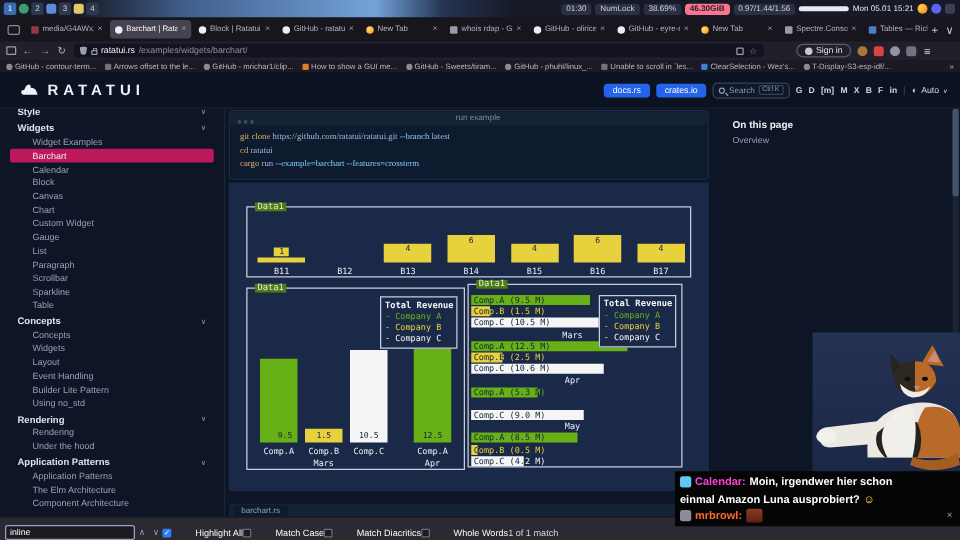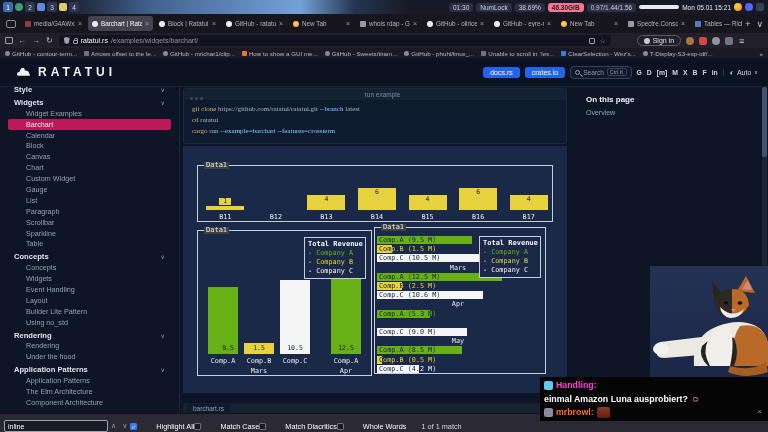--- a/index.html
+++ b/index.html
@@ -102,21 +102,21 @@
 .dots span{width:3px;height:3px;border-radius:50%;background:#3c4a5e;display:inline-block;margin-right:2px}
 .codetitle{flex:1;text-align:center;color:#7e8aa0;font-size:6.5px}
 #code-body{padding:4px 8px 6px;font-family:Liberation Serif, serif;font-size:7px;line-height:11px;white-space:pre}
 .c-cmd{color:#e0af68}.c-flag{color:#7dcfff}.c-arg{color:#a8b3cf}
 
 #terminal{position:absolute;left:3px;top:59px;width:384px;height:247px;background:#1b2949;font-family:"DejaVu Sans Mono",monospace;color:#e8ecf4}
 .chartbox{position:absolute;border:1px solid #c7cedb}
 #chart1{left:14px;top:19px;width:356px;height:57px}
 #chart2{left:14px;top:84px;width:175px;height:146px}
 #chart3{left:191px;top:81px;width:172px;height:147px}
-.ctitle{position:absolute;top:-4px;left:6px;background:#404040;padding:0 2px;font-size:7px;line-height:7px}
+.ctitle{position:absolute;top:-4px;left:6px;background:#4d7c0f;padding:0 2px;font-size:7px;line-height:7px}
 .vbar,.vval,.vlab,.vmonth{position:absolute}
 .vval{font-size:6.5px;color:#15223d;text-align:center;line-height:7px}
 .vlab{font-size:6.8px;text-align:center;color:#e8ecf4;line-height:8px;white-space:nowrap}
 .vmonth{font-size:6.8px;color:#e8ecf4;text-align:center;width:50px;line-height:8px}
 .legend{position:absolute;border:1px solid #c7cedb;background:#1b2949;padding:2px 3px;z-index:3}
 .ltitle{font-size:7px;font-weight:bold;color:#f4f6fa;line-height:9px;white-space:nowrap}
 .lrow{font-size:6.8px;line-height:9px;white-space:nowrap}
 .hrow{position:absolute;left:2px;width:166px;height:9px}
 .hbar{height:8px}
 .hunder{position:absolute;left:2px;top:0;font-size:6.8px;line-height:8px;white-space:nowrap}
@@ -146,21 +146,21 @@
 #chclose{position:absolute;right:6px;bottom:5px;color:#9a9aa4;font-size:8px;font-weight:normal}
 .smiley{color:#ffd94d}
 
 
 #findbar{position:absolute;left:0;top:413px;width:768px;height:25px;background:#2b2a33;border-top:1px solid #141318;display:flex;align-items:center;font-size:7.3px;color:#fbfbfe;z-index:5}
 #findinput{width:104px;height:12px;margin-left:4px;background:#1c1b22;border:1px solid #9aa3c0;border-radius:2px;color:#fbfbfe;font-size:7px;padding:0 3px;font-family:"Liberation Sans",sans-serif}
 .fnav{color:#9d9ca6;margin:0 3px;font-size:7px}
 .fopt{display:flex;align-items:center;gap:19px;}
 .fcb{width:7px;height:7px;border:1px solid #6d6c78;border-radius:1px;background:#1c1b22;font-size:6px;line-height:7px;text-align:center;color:#fff}
 .fcb.checked{background:#2f7df6;border-color:#2f7df6}
-#fcount{margin-left:15px;color:#d6d5dd}
+#fcount{margin-left:0;color:#d6d5dd}
 </style>
 </head>
 <body>
 
 <div id="screen">
 
   <div id="sysbar">
     <div id="workspaces">
         <span class="ws active">1</span>
         <span class="wsicon globe-icon"></span>
@@ -391,24 +391,24 @@
           <span>Concepts</span>
           <span class="chev">∨</span>
         </div>
         <div class="srow sitem">
           <span>Concepts</span>
         </div>
         <div class="srow sitem">
           <span>Widgets</span>
         </div>
         <div class="srow sitem">
+          <span>Layout</span>
+        </div>
+        <div class="srow sitem">
           <span>Event Handling</span>
-        </div>
-        <div class="srow sitem">
-          <span>Layout</span>
         </div>
         <div class="srow sitem">
           <span>Builder Lite Pattern</span>
         </div>
         <div class="srow sitem">
           <span>Using no_std</span>
         </div>
         <div class="srow shead">
           <span>Rendering</span>
           <span class="chev">∨</span>
@@ -619,21 +619,22 @@
       <path d="M70 41 Q82 53 94 43 Q91 52 80 52 Q71 50 70 41Z" fill="#efece6"></path>
       <ellipse cx="76" cy="37" rx="2.4" ry="1.7" fill="#100d0a"></ellipse>
       <ellipse cx="90" cy="37" rx="2.4" ry="1.7" fill="#100d0a"></ellipse>
       <path d="M81 43 L86 43 L83.5 46Z" fill="#c98f86"></path>
     </svg>
   </div>
 
   <div id="chat">
       <div class="chline">
         <span class="badge" style="background: rgb(94, 201, 245);"></span>
-        <span class="chname" style="color: rgb(255, 67, 217);">Handling:</span>
+        <span class="chname" style="color: rgb(255, 67, 217);">Calendar:</span>
+        <span>Moin, irgendwer hier schon</span>
       </div>
       <div class="chline">
         <span>einmal Amazon Luna ausprobiert? </span>
         <span class="smiley">☺</span>
       </div>
       <div class="chline">
         <span class="badge" style="background: rgb(139, 139, 157);"></span>
         <span class="chname" style="color: rgb(255, 106, 42);">mrbrowl:</span>
         <span class="emote"></span>
       </div>

